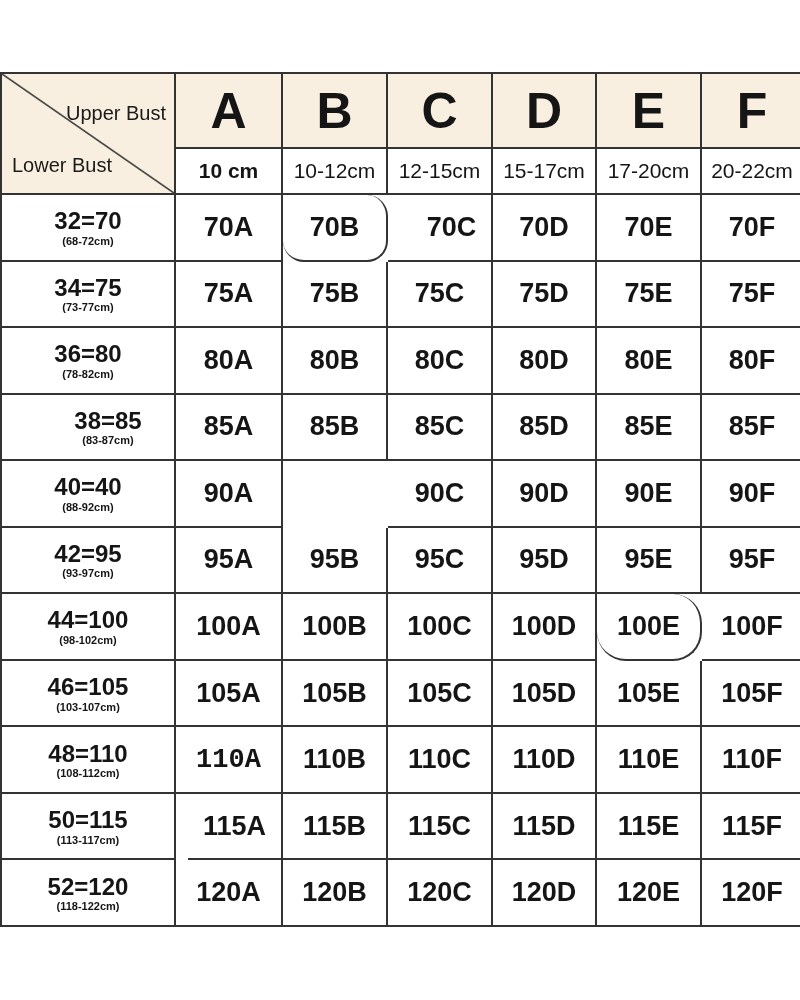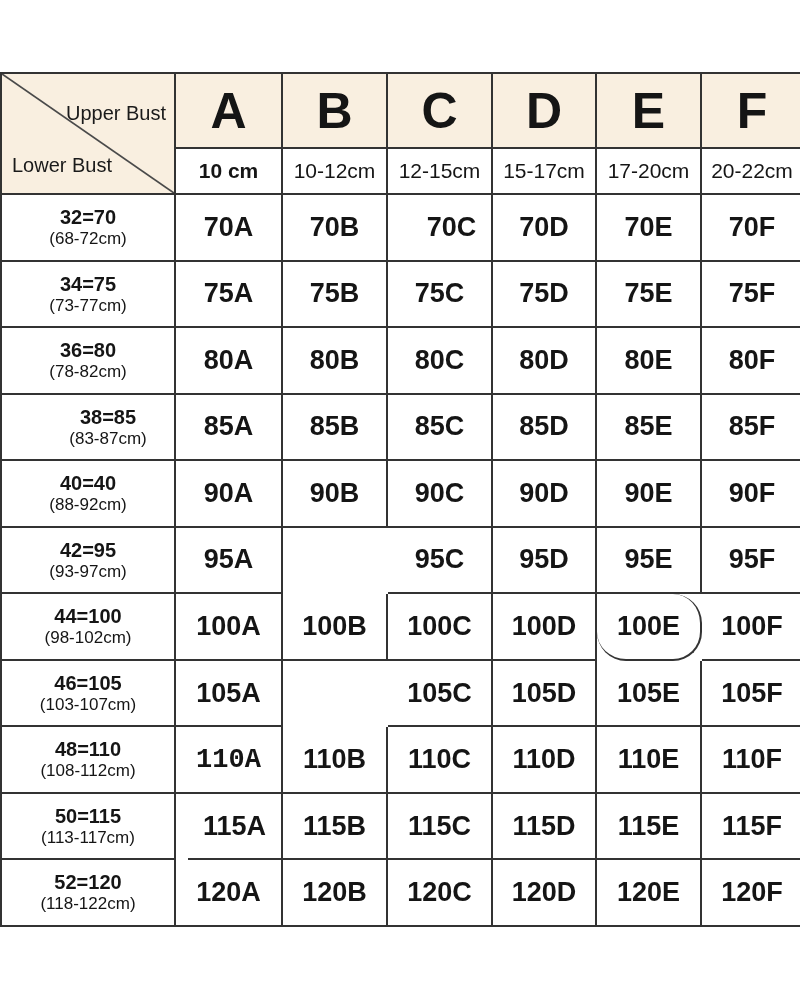--- a/index.html
+++ b/index.html
@@ -86,27 +86,27 @@
   }
   .range-cell.first-range { font-weight: 700; }
   
   .band-cell {
     flex-direction: column;
     justify-content: center;
     background: #ffffff;
     line-height: 1.15;
   }
   .band-main {
-    font-size: 20px;
+    font-size: 24px;
     font-weight: 600;
     text-align: right;
   }
   .band-sub {
-    font-size: 17px;
-    font-weight: 400;
+    font-size: 11px;
+    font-weight: 700;
   }
   .size-cell {
     background: #ffffff;
     font-size: 27px;
     font-weight: 600;
   }
 </style>
 </head>
 <body>
 
@@ -133,21 +133,21 @@
     <div class="cell range-cell" style="grid-column:4">12-15cm</div>
     <div class="cell range-cell" style="grid-column:5">15-17cm</div>
     <div class="cell range-cell" style="grid-column:6">17-20cm</div>
     <div class="cell range-cell last-col" style="grid-column:7">20-22cm</div>
 
   <div class="cell band-cell" style="grid-area: 3 / 1;">
     <span class="band-main">32=70</span>
     <span class="band-sub">(68-72cm)</span>
   </div>
   <div class="cell size-cell" style="grid-area: 3 / 2;">70A</div>
-  <div class="cell size-cell" style="grid-area: 3 / 3;">70B</div>
+  <div class="cell size-cell" style="grid-area: 3 / 3; border-radius: 21px;">70B</div>
   <div class="cell size-cell" style="grid-area: 3 / 4; padding-left: 24px;">70C</div>
   <div class="cell size-cell" style="grid-area: 3 / 5;">70D</div>
   <div class="cell size-cell" style="grid-area: 3 / 6;">70E</div>
   <div class="cell size-cell last-col" style="grid-area: 3 / 7;">70F</div>
 
   <div class="cell band-cell" style="grid-area: 4 / 1;">
     <span class="band-main">34=75</span>
     <span class="band-sub">(73-77cm)</span>
   </div>
   <div class="cell size-cell" style="grid-area: 4 / 2;">75A</div>
@@ -177,31 +177,31 @@
   <div class="cell size-cell" style="grid-area: 6 / 4;">85C</div>
   <div class="cell size-cell" style="grid-area: 6 / 5;">85D</div>
   <div class="cell size-cell" style="grid-area: 6 / 6;">85E</div>
   <div class="cell size-cell last-col" style="grid-area: 6 / 7;">85F</div>
 
   <div class="cell band-cell" style="grid-area: 7 / 1;">
     <span class="band-main">40=40</span>
     <span class="band-sub">(88-92cm)</span>
   </div>
   <div class="cell size-cell" style="grid-area: 7 / 2;">90A</div>
-  <div class="cell size-cell" style="grid-area: 7 / 3;">90B</div>
   <div class="cell size-cell" style="grid-area: 7 / 4;">90C</div>
   <div class="cell size-cell" style="grid-area: 7 / 5;">90D</div>
   <div class="cell size-cell" style="grid-area: 7 / 6;">90E</div>
   <div class="cell size-cell last-col" style="grid-area: 7 / 7;">90F</div>
 
   <div class="cell band-cell" style="grid-area: 8 / 1;">
     <span class="band-main">42=95</span>
     <span class="band-sub">(93-97cm)</span>
   </div>
   <div class="cell size-cell" style="grid-area: 8 / 2;">95A</div>
+  <div class="cell size-cell" style="grid-area: 8 / 3;">95B</div>
   <div class="cell size-cell" style="grid-area: 8 / 4;">95C</div>
   <div class="cell size-cell" style="grid-area: 8 / 5;">95D</div>
   <div class="cell size-cell" style="grid-area: 8 / 6;">95E</div>
   <div class="cell size-cell last-col" style="grid-area: 8 / 7;">95F</div>
 
   <div class="cell band-cell" style="grid-area: 9 / 1;">
     <span class="band-main">44=100</span>
     <span class="band-sub">(98-102cm)</span>
   </div>
   <div class="cell size-cell" style="grid-area: 9 / 2;">100A</div>
@@ -209,20 +209,21 @@
   <div class="cell size-cell" style="grid-area: 9 / 4;">100C</div>
   <div class="cell size-cell" style="grid-area: 9 / 5;">100D</div>
   <div class="cell size-cell" style="grid-area: 9 / 6; border-radius: 29px;">100E</div>
   <div class="cell size-cell last-col" style="grid-area: 9 / 7;">100F</div>
 
   <div class="cell band-cell" style="grid-area: 10 / 1;">
     <span class="band-main">46=105</span>
     <span class="band-sub">(103-107cm)</span>
   </div>
   <div class="cell size-cell" style="grid-area: 10 / 2;">105A</div>
+  <div class="cell size-cell" style="grid-area: 10 / 3;">105B</div>
   <div class="cell size-cell" style="grid-area: 10 / 4;">105C</div>
   <div class="cell size-cell" style="grid-area: 10 / 5;">105D</div>
   <div class="cell size-cell" style="grid-area: 10 / 6;">105E</div>
   <div class="cell size-cell last-col" style="grid-area: 10 / 7;">105F</div>
 
   <div class="cell band-cell" style="grid-area: 11 / 1;">
     <span class="band-main">48=110</span>
     <span class="band-sub">(108-112cm)</span>
   </div>
   <div class="cell size-cell" style="grid-area: 11 / 2; font-family: Liberation Mono, monospace;">110A</div>

